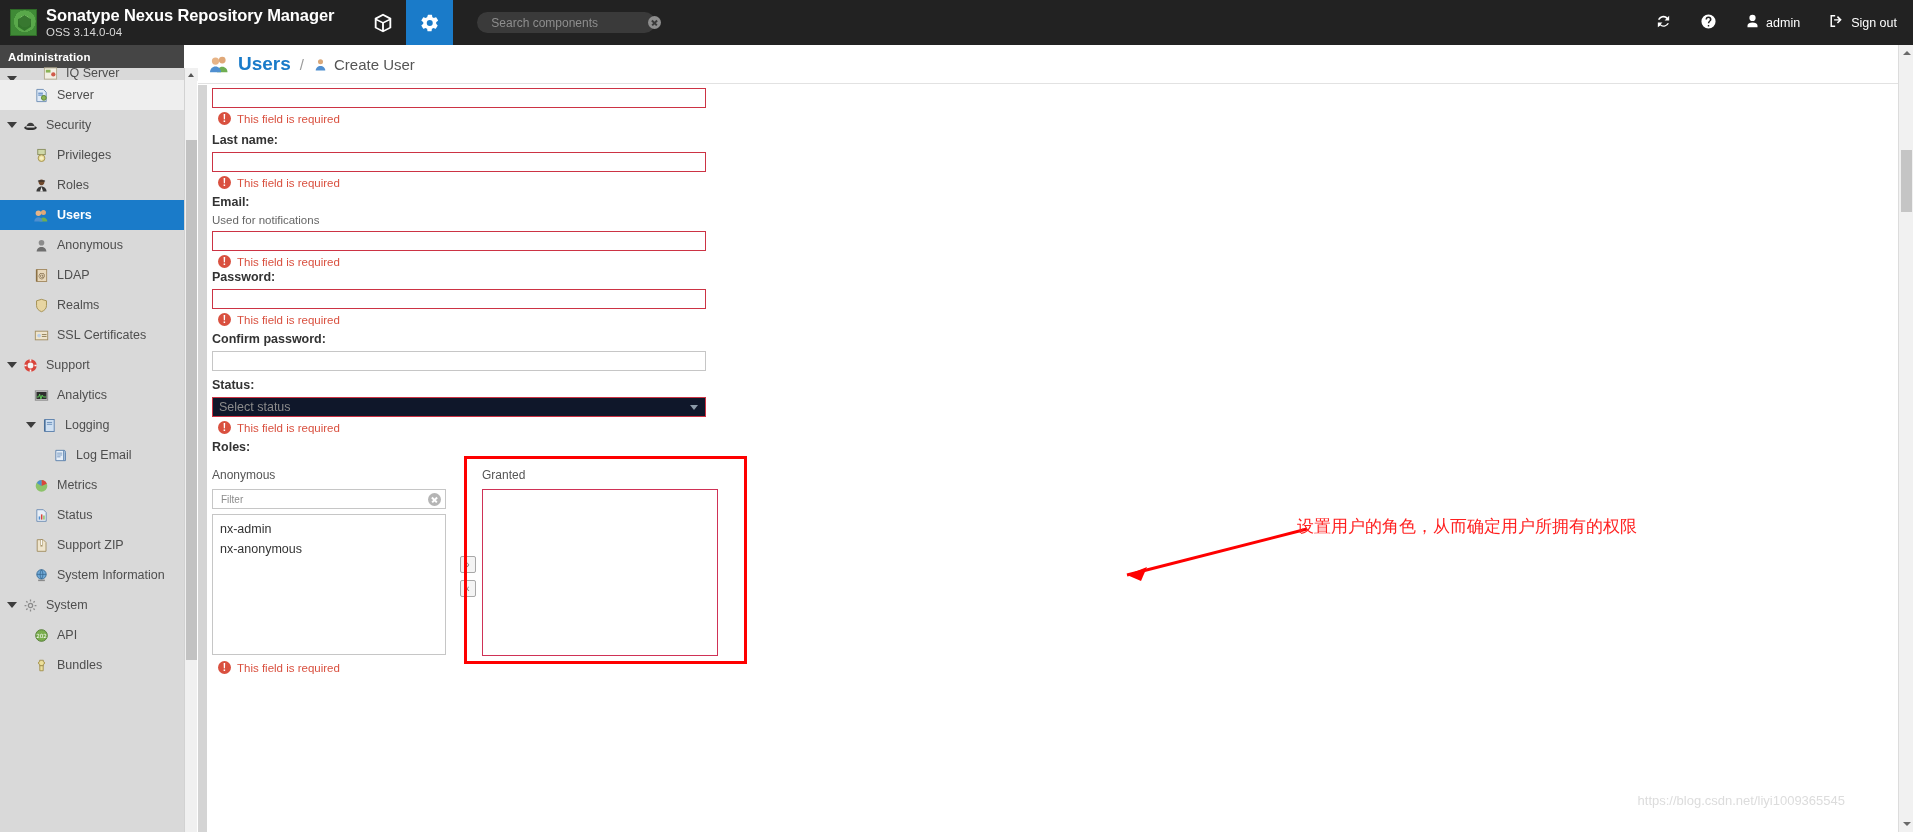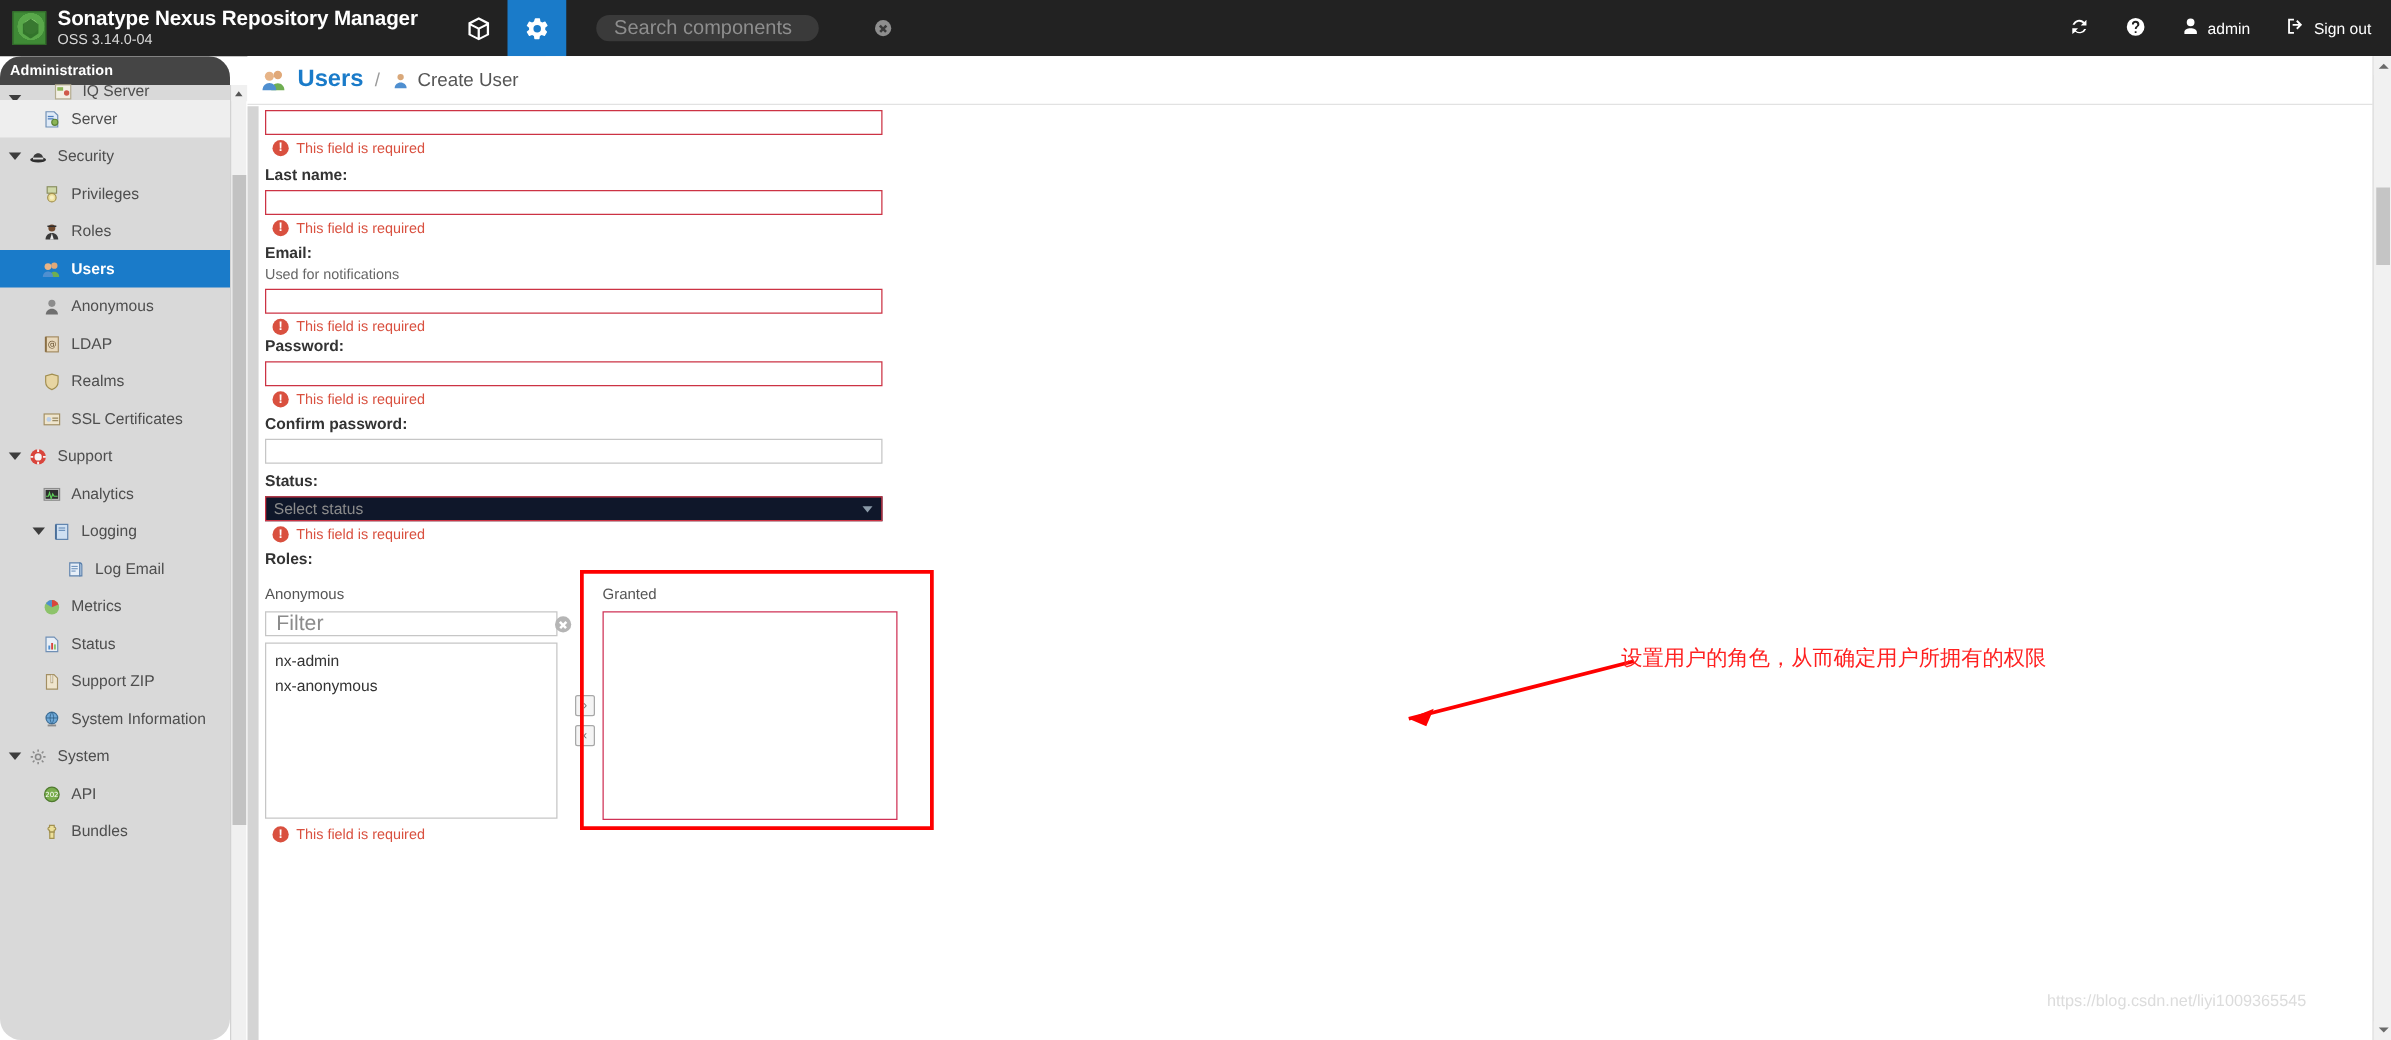--- a/index.html
+++ b/index.html
@@ -56,21 +56,21 @@
     border-top: 7px solid #1a7bc9;
   }
 
   #search-wrap {
     margin-left: 24px; width: 178px; height: 21px;
     background: #3a3a3a; border-radius: 11px;
     display: flex; align-items: center; padding: 0 6px 0 12px;
   }
   #search-input {
     flex: 1; background: transparent; border: none; outline: none;
-    color: #cfcfcf; font-size: 16px;
+    color: #cfcfcf; font-size: 12px;
     font-family: "Liberation Sans", sans-serif;
   }
   #search-input::placeholder { color: #8e8e8e; }
   .clear-circle {
     width: 13px; height: 13px; border-radius: 50%;
     background: #8e8e8e; position: relative; flex: 0 0 auto; cursor: pointer;
   }
   .clear-circle:before, .clear-circle:after {
     content: ""; position: absolute; left: 3px; top: 6px;
     width: 7px; height: 1.6px; background: #3a3a3a;
@@ -87,21 +87,20 @@
     font-size: 12.5px; margin-left: 22px; cursor: pointer;
   }
   .hdr-right-item span { margin-left: 6px; }
 
   
   #sidebar {
     position: absolute; top: 45px; left: 0;
     width: 184px; height: 787px;
     background: #d9d9d9;
     overflow: hidden;
-    border-radius: 17px;
   }
   #admin-bar {
     height: 23px; background: #454545; color: #fff;
     font-size: 11.5px; font-weight: bold;
     display: flex; align-items: center; padding-left: 8px;
     letter-spacing: .1px;
   }
   .side-item {
     height: 30px; display: flex; align-items: center;
     font-size: 12.5px; color: #4e4e4e; cursor: pointer;
@@ -214,21 +213,21 @@
   
   #roles-row { position: relative; }
   #avail-col { position: absolute; left: 0; top: 0; width: 234px; }
   #col-head { font-size: 12px; color: #555; margin-bottom: 7px; }
   #filter-box {
     width: 234px; height: 20px; border: 1px solid #c6c6c6;
     display: flex; align-items: center; padding: 0 4px 0 6px; background: #fff;
   }
   #filter-input {
     flex: 1; border: none; outline: none; background: transparent;
-    font-size: 17px; color: #333;
+    font-size: 10px; color: #333;
     font-family: "Liberation Sans", sans-serif;
   }
   #filter-input::placeholder { color: #8b8b8b; }
   .clear-circle.grey { background: #b5b5b5; }
   .clear-circle.grey:before, .clear-circle.grey:after { background: #fff; }
   #avail-list {
     width: 234px; height: 141px; border: 1px solid #c6c6c6;
     margin-top: 5px; background: #fff; padding-top: 4px;
   }
   .role-item {

